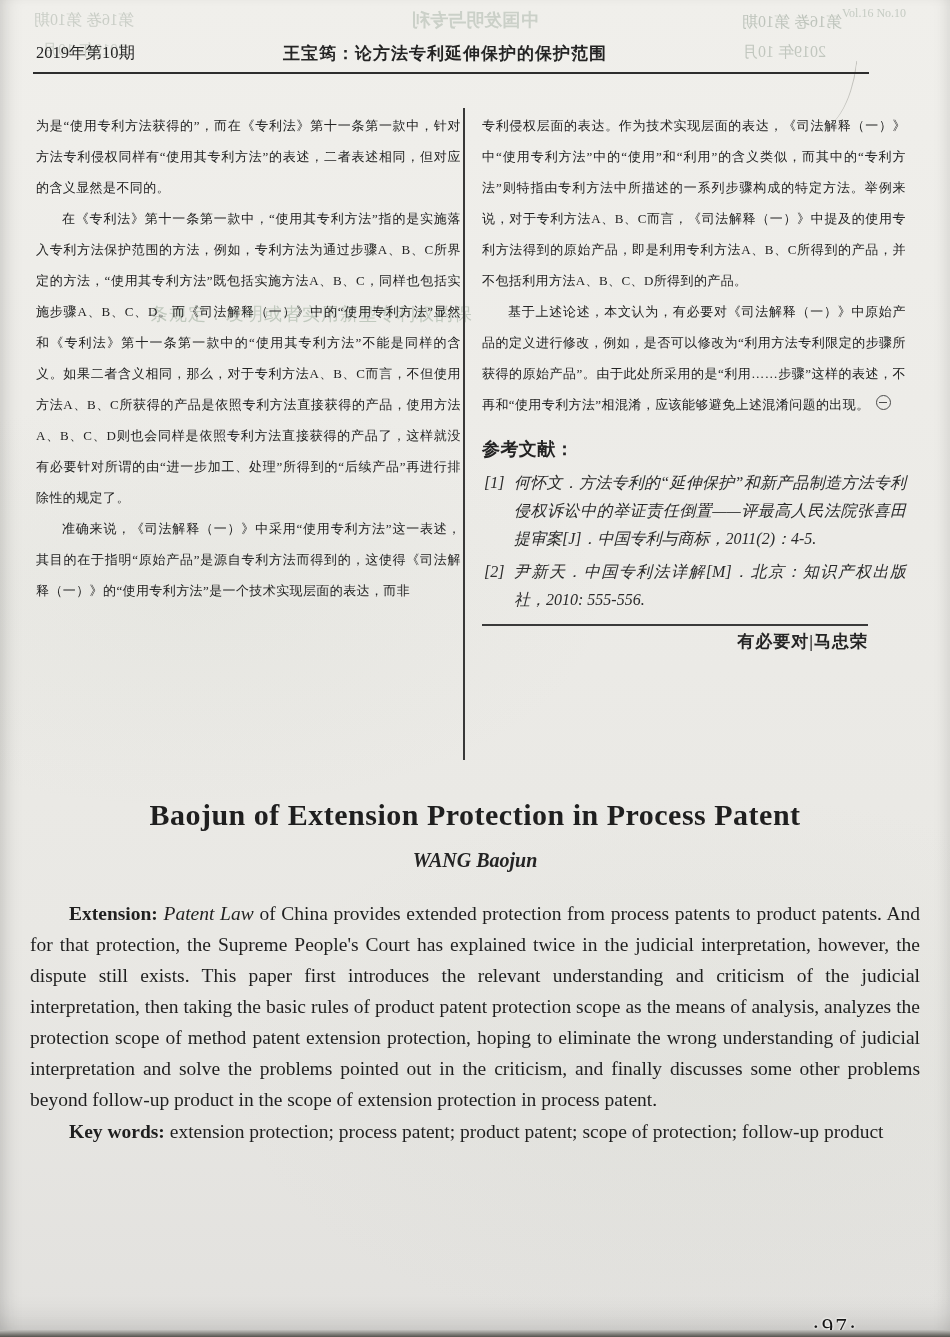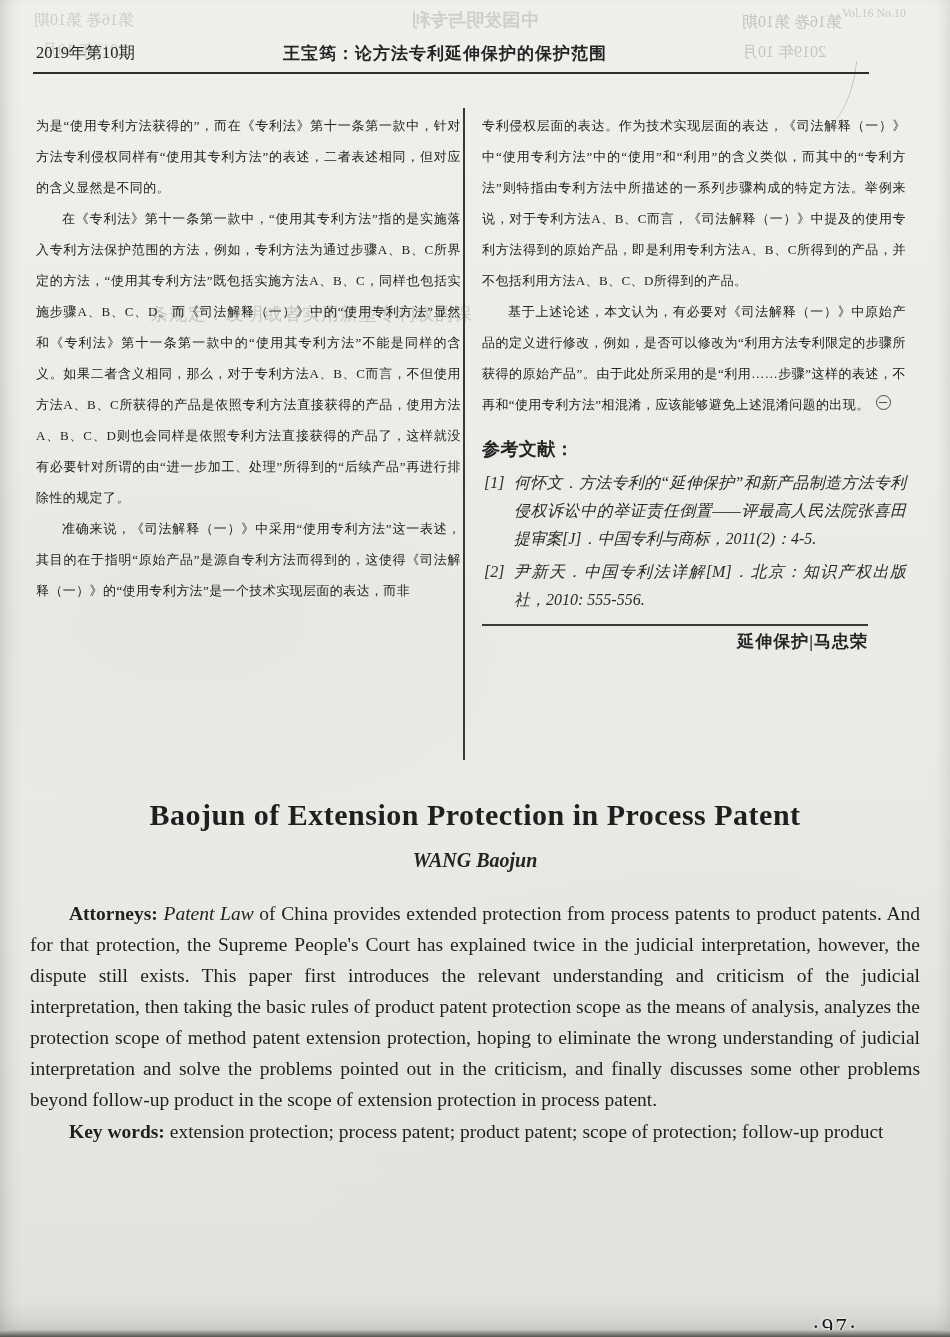--- a/index.html
+++ b/index.html
@@ -114,29 +114,29 @@
     <div class="ref">
       <span class="ref-label">[1]</span>
       <span class="ref-text">何怀文．方法专利的“延伸保护”和新产品制造方法专利侵权诉讼中的举证责任倒置——评最高人民法院张喜田提审案[J]．中国专利与商标，2011(2)：4-5.</span>
     </div>
     <div class="ref">
       <span class="ref-label">[2]</span>
       <span class="ref-text">尹新天．中国专利法详解[M]．北京：知识产权出版社，2010: 555-556.</span>
     </div>
 
     <div class="editor-rule"></div>
-    <div class="editor-line">延伸保护|马忠荣</div>
+    <div class="editor-line">有必要对|马忠荣</div>
   </div>
 
   <section class="english">
     <h1 class="en-title">Baojun of Extension Protection in Process Patent</h1>
     <div class="en-author">WANG Baojun</div>
 
     <p class="abstract">
-      <span class="ab-label">Attorneys:</span>
+      <span class="ab-label">Extension:</span>
       <span class="ab-italic">Patent Law</span>
       <span>of China provides extended protection from process patents to product patents. And for that protection, the Supreme People's Court has explained twice in the judicial interpretation, however, the dispute still exists. This paper first introduces the relevant understanding and criticism of the judicial interpretation, then taking the basic rules of product patent protection scope as the means of analysis, analyzes the protection scope of method patent extension protection, hoping to eliminate the wrong understanding of judicial interpretation and solve the problems pointed out in the criticism, and finally discusses some other problems beyond follow-up product in the scope of extension protection in process patent.</span>
     </p>
 
     <p class="keywords">
       <span class="kw-label">Key words:</span>
       <span>extension protection; process patent; product patent; scope of protection; follow-up product</span>
     </p>
   </section>
 

